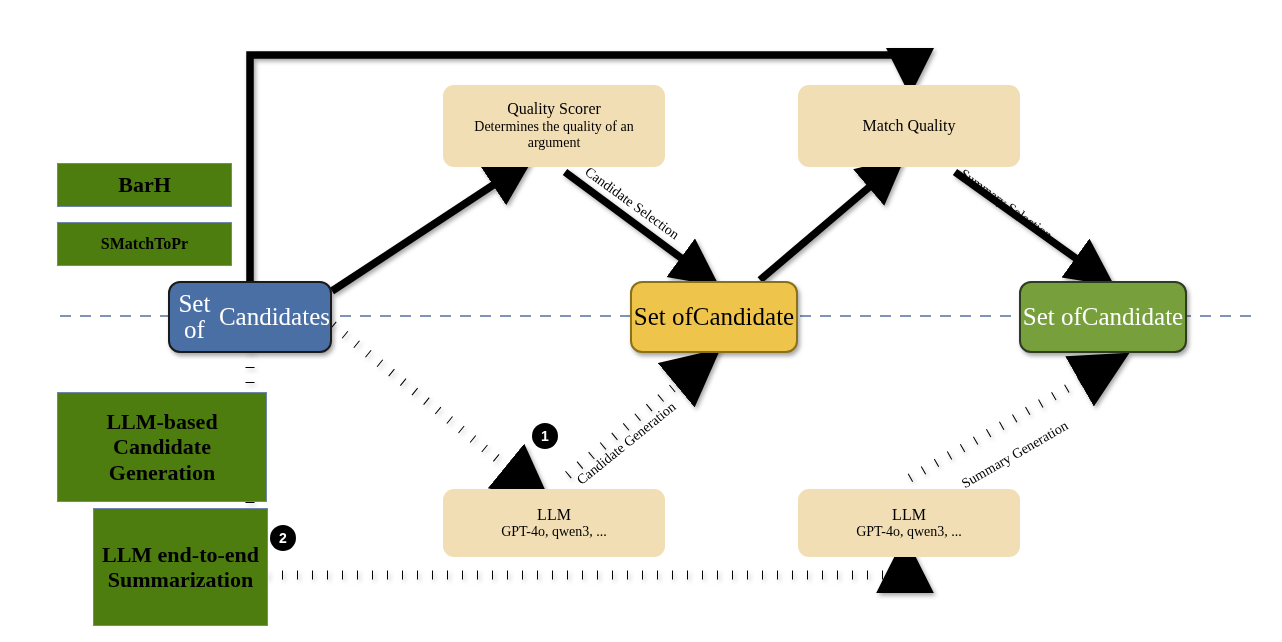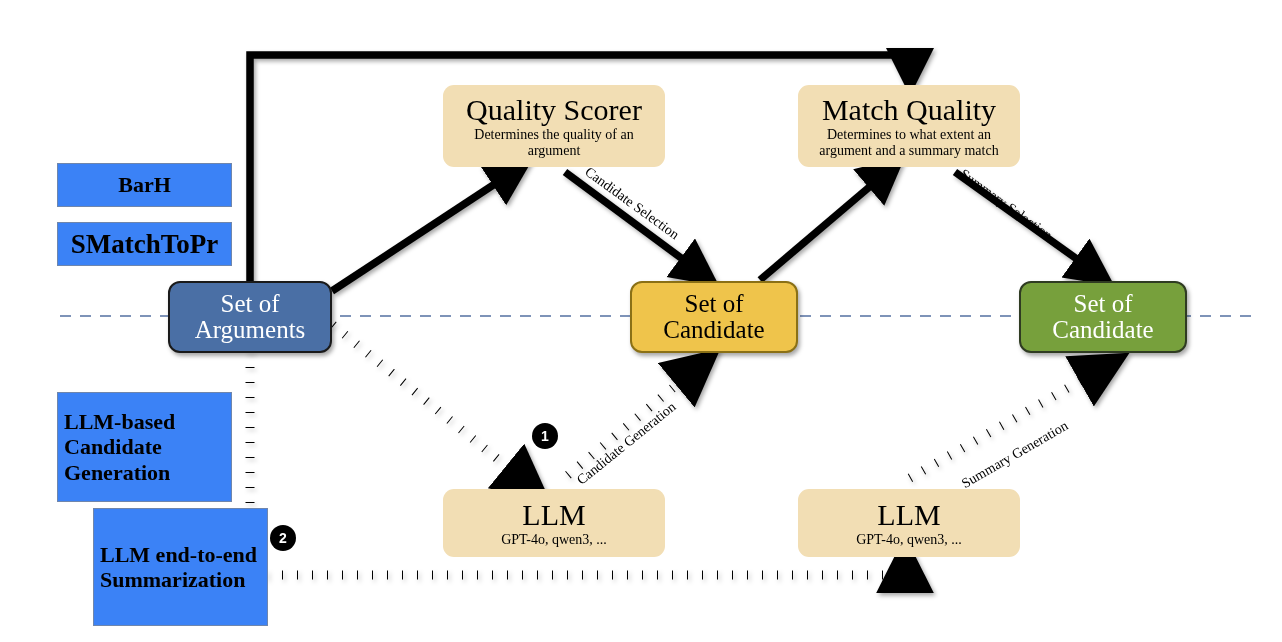--- a/index.html
+++ b/index.html
@@ -16,37 +16,37 @@
   }
   #canvas {
     position: absolute;
     top: 0; left: 0;
     width: 1282px;
     height: 642px;
   }
   .legend-box {
     position: absolute;
     border: 1.5px solid #6f86ac;
-    background: #3b82f6;
-    box-sizing: border-box;
-    display: flex;
-    align-items: center;
-    justify-content: center;
-    text-align: left;
+    background: #4d7c0f;
+    box-sizing: border-box;
+    display: flex;
+    align-items: center;
+    justify-content: center;
+    text-align: center;
     font-weight: bold;
     font-family: "Liberation Serif", serif;
     color: #000000;
     line-height: 1.14;
   }
   .node {
     position: absolute;
     box-sizing: border-box;
     border-radius: 12px;
     display: flex;
-    flex-direction: column;
+    flex-direction: row;
     align-items: center;
     justify-content: center;
     text-align: center;
     font-family: "Liberation Serif", serif;
   }
   .node .t1 { display: block; }
   .node .t2 { display: block; }
   .node-title {
     font-size: 25px;
     line-height: 1.06;
@@ -59,21 +59,21 @@
     display: flex;
     flex-direction: column;
     align-items: center;
     justify-content: center;
     text-align: center;
     color: #000;
     font-family: "Liberation Serif", serif;
     padding: 4px 8px;
   }
   .scorer-title {
-    font-size: 30px;
+    font-size: 16px;
     line-height: 1.1;
     margin-bottom: 1px;
   }
   .scorer-sub {
     font-size: 14px;
     line-height: 1.16;
   }
   .badge {
     position: absolute;
     width: 26px;
@@ -150,55 +150,54 @@
 
   <g filter="url(#softshadow)">
     <path d="M250,352 L250,575 L905,575 L905,566" fill="none" stroke="#000000" stroke-width="9" stroke-linecap="butt" stroke-linejoin="miter" stroke-dasharray="1 14" marker-end="url(#arrowDot)"></path>
   </g>
 </svg>
 
 <div class="legend-box" style="left:57px; top:163px; width:175px; height:44px; font-size:22px;">
   <span>BarH</span>
 </div>
 
-<div class="legend-box" style="left:57px; top:222px; width:175px; height:44px; font-size:27px;">
+<div class="legend-box" style="left:57px; top:222px; width:175px; height:44px; font-size:16px;">
   <span>SMatchToPr</span>
 </div>
 
-<div class="legend-box" style="left:57px; top:392px; width:175px; height:110px; font-size:22px; padding:0 6px;">
+<div class="legend-box" style="left:57px; top:392px; width:210px; height:110px; font-size:22px; padding:0 6px;">
   <span>LLM-based Candidate Generation</span>
 </div>
 
 <div class="legend-box" style="left:57px; top:508px; width:175px; height:118px; font-size:22px; padding:0 6px;margin-left:36px;">
   <span>LLM end-to-end Summarization</span>
 </div>
 
 <div class="scorer" style="left:443px; top:85px; width:222px; height:82px;">
   <span class="scorer-title">Quality Scorer</span>
   <span class="scorer-sub">Determines the quality of an argument</span>
 </div>
 
 <div class="scorer" style="left:798px; top:85px; width:222px; height:82px;">
   <span class="scorer-title">Match Quality</span>
-  <span class="scorer-sub">Determines to what extent an argument and a summary match</span>
 </div>
 
 <div class="scorer" style="left:443px; top:489px; width:222px; height:68px;">
   <span class="scorer-title">LLM</span>
   <span class="scorer-sub">GPT-4o, qwen3, ...</span>
 </div>
 
 <div class="scorer" style="left:798px; top:489px; width:222px; height:68px;">
   <span class="scorer-title">LLM</span>
   <span class="scorer-sub">GPT-4o, qwen3, ...</span>
 </div>
 
 <div class="node" style="left:168px; top:281px; width:164px; height:72px; background:#4a6fa5; border:2.5px solid #1a1a1a; color:#ffffff; box-shadow:2px 3px 4px rgba(0,0,0,0.35);">
   <span class="node-title t1">Set of</span>
-  <span class="node-title t2">Arguments</span>
+  <span class="node-title t2">Candidates</span>
 </div>
 
 <div class="node" style="left:630px; top:281px; width:168px; height:72px; background:#efc44b; border:2.5px solid #8a7016; color:#000000; box-shadow:2px 3px 4px rgba(0,0,0,0.35);">
   <span class="node-title t1">Set of</span>
   <span class="node-title t2">Candidate</span>
 </div>
 
 <div class="node" style="left:1019px; top:281px; width:168px; height:72px; background:#77a03c; border:2.5px solid #2f3b22; color:#ffffff; box-shadow:2px 3px 4px rgba(0,0,0,0.35);">
   <span class="node-title t1">Set of</span>
   <span class="node-title t2">Candidate</span>

